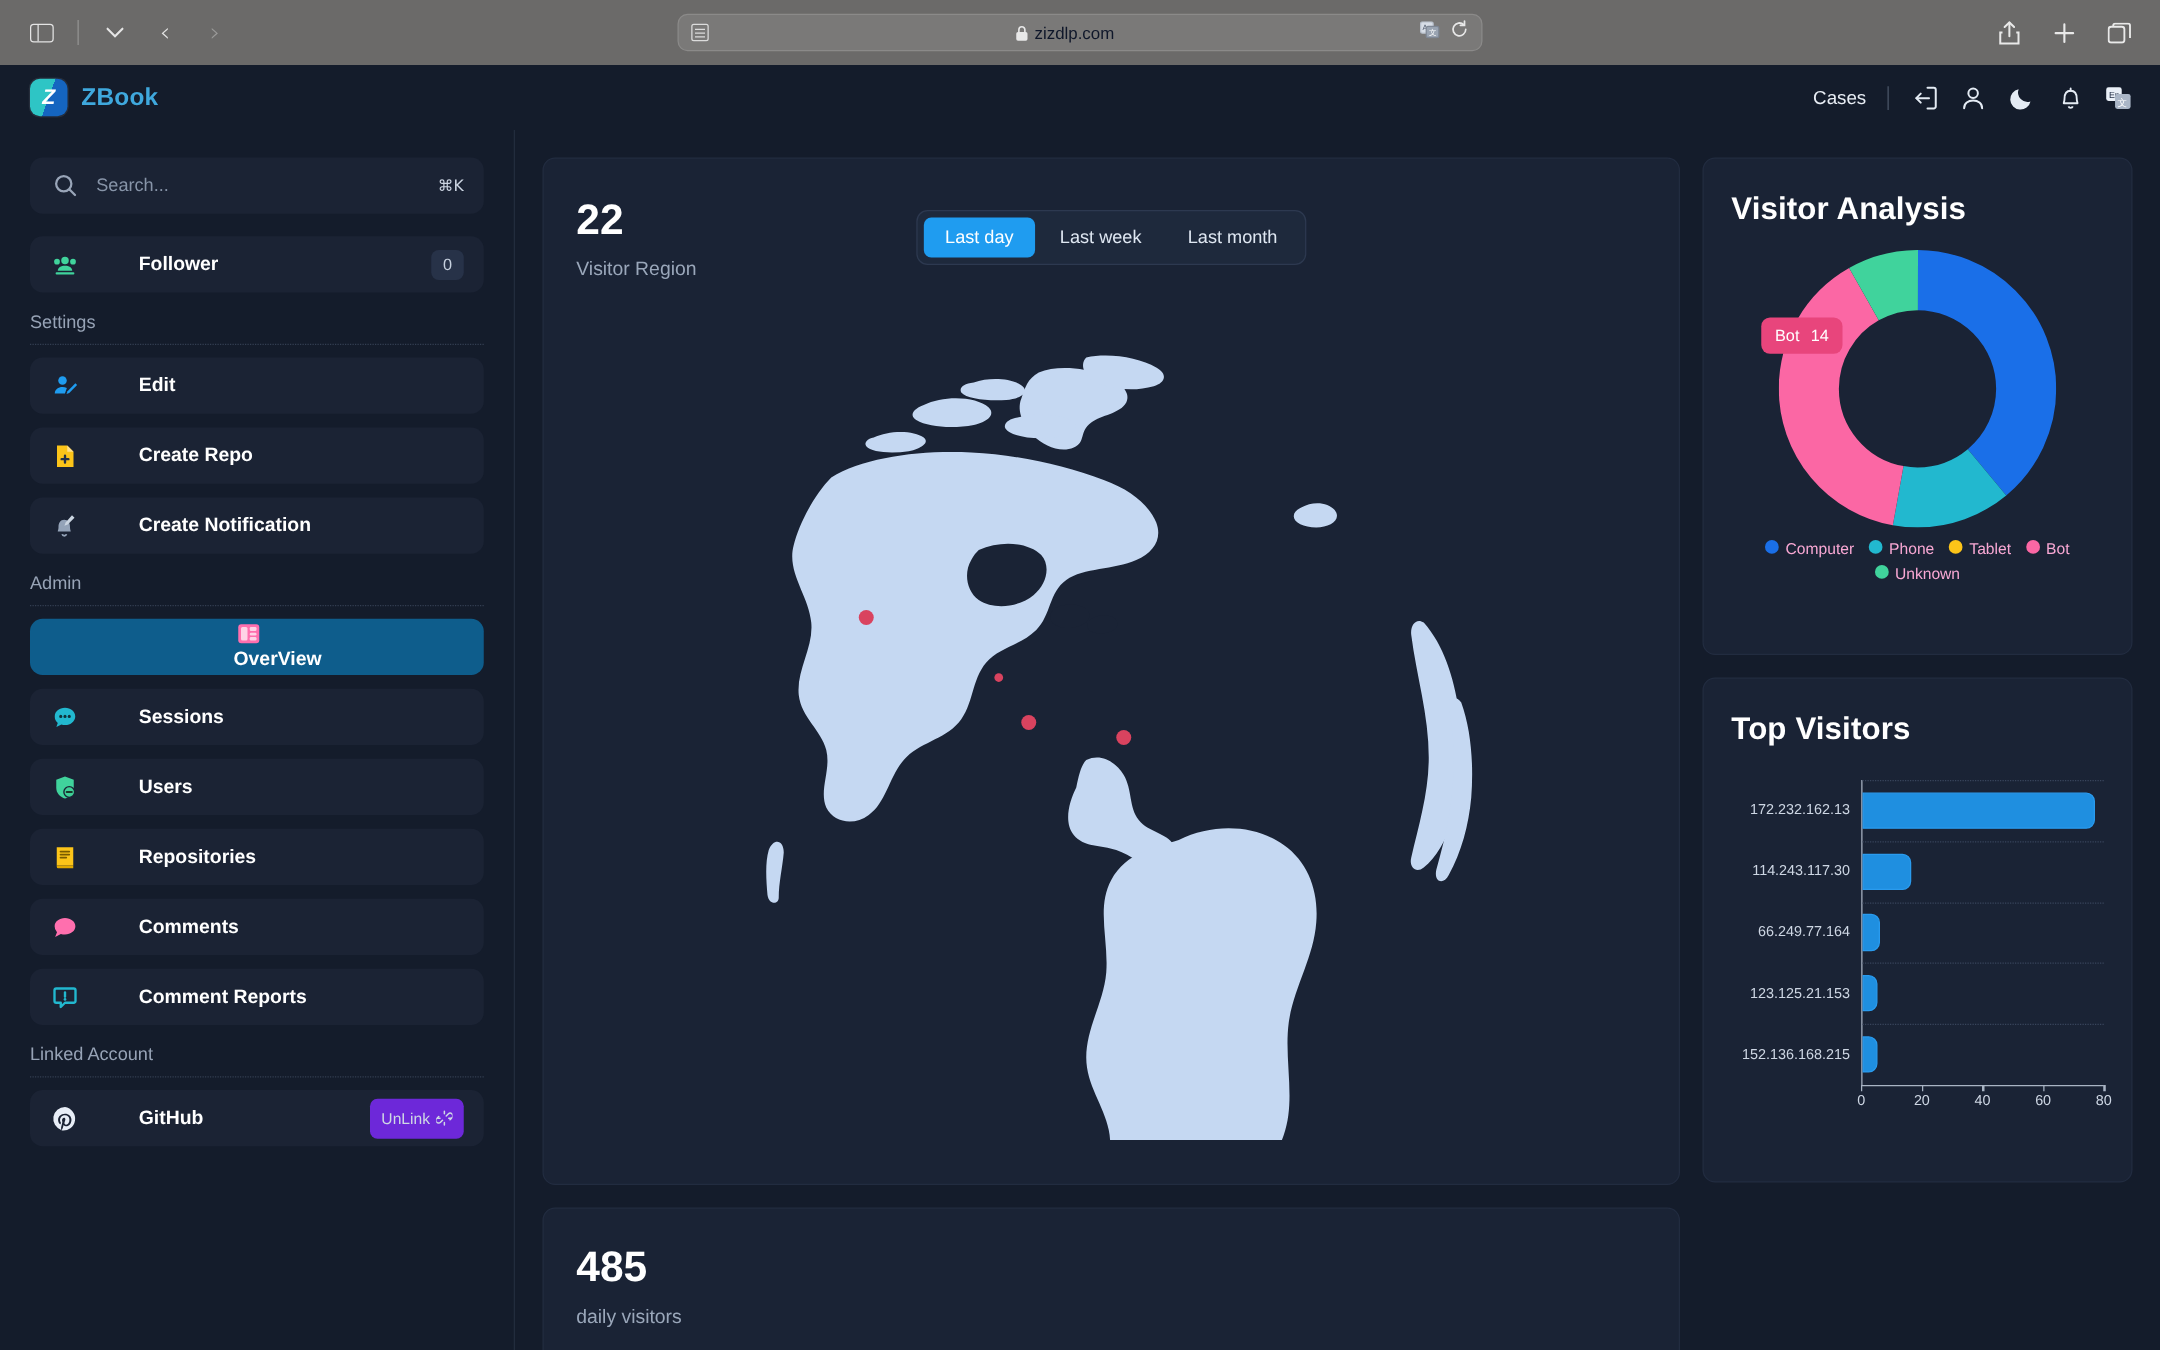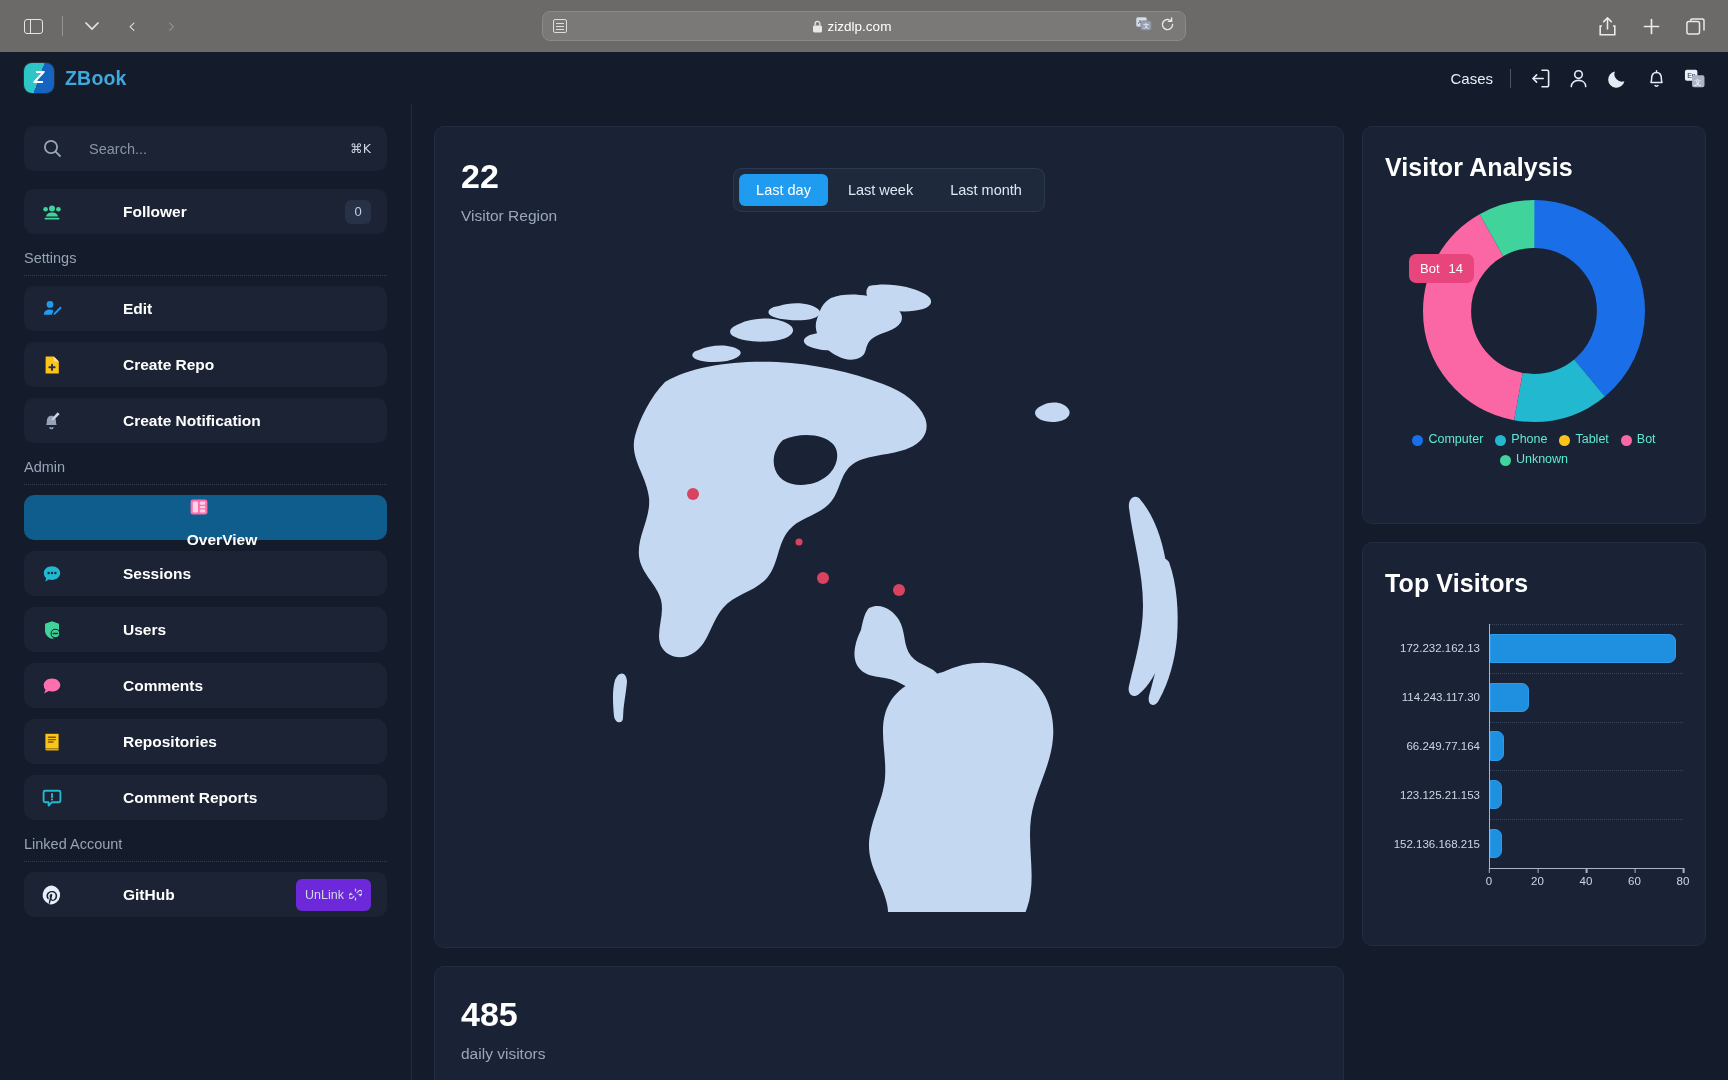--- a/index.html
+++ b/index.html
@@ -54,21 +54,21 @@
     left: 50%; transform: translateX(-50%);
     width: 644px; height: 30px;
     background: #7a7978;
     border: 1px solid #8b8a89;
     border-radius: 8px;
     display: flex; align-items: center;
     padding: 0 10px;
   }
   #url-bar .url-text {
     flex: 1; text-align: center;
-    font-size: 13.5px; color: #ffffff;
+    font-size: 13.5px; color: #0f172a;
     display: flex; align-items: center; justify-content: center; gap: 5px;
   }
   .reader-glyph {
     width: 14px; height: 14px;
     border: 1.4px solid #dcdcdc; border-radius: 2px;
     position: relative; flex: 0 0 auto;
   }
   .reader-glyph:after {
     content: ""; position: absolute;
     left: 2px; right: 2px; top: 3px; height: 1.2px;
@@ -120,21 +120,20 @@
     overflow: hidden;
   }
 
   .nav-card {
     background: #1b2334;
     border-radius: 10px;
     height: 45px;
     display: flex; align-items: center;
     padding: 0 16px;
     margin-bottom: 11px;
-    gap: 12px;
   }
   .nav-card.search { margin-bottom: 18px; }
   .nav-card.active { background: #0e5d8c; flex-direction: column; }
   .nav-label { font-size: 15.5px; font-weight: 700; color: #fff; margin-left: 33px; }
   .search-ph { flex: 1; font-size: 14.5px; color: #8794a8; margin-left: 13px; }
   .kbd { font-size: 12.5px; color: #cdd6e3; font-family: "DejaVu Sans", sans-serif; }
   .badge-count {
     margin-left: auto;
     min-width: 26px; height: 24px;
     background: #2a3purple; background: #273248;
@@ -227,21 +226,21 @@
     border-radius: 7px;
     display: flex; gap: 9px;
     white-space: nowrap;
   }
   #legend {
     margin-top: 6px;
     display: flex; flex-wrap: wrap; justify-content: center;
     gap: 6px 12px;
     padding: 0 8px;
   }
-  .legend-item { display: flex; align-items: flex-end; gap: 5px; font-size: 12.5px; color: #5eead4; }
+  .legend-item { display: flex; align-items: flex-start; gap: 5px; font-size: 12.5px; color: #f9a8d4; }
   .legend-dot { width: 11px; height: 11px; border-radius: 50%; flex: 0 0 11px; }
 
   #visitors-card { height: 404px; padding: 26px 22px 14px 22px; }
   #barchart { margin-top: 26px; position: relative; height: 278px; display: flex; }
   #bar-labels {
     width: 104px; flex: 0 0 104px;
     display: flex; flex-direction: column;
     padding-bottom: 34px;
   }
   .bar-label {
@@ -493,35 +492,35 @@
             <circle cx="14.4" cy="14.6" r="4.3" fill="#3ecf96" stroke="#1a2335" stroke-width="1.1"></circle>
             <path d="M12.3 14.6h4.2" stroke="#18392c" stroke-width="1.5" stroke-linecap="round"></path>
           </svg>
       </span>
       <span class="nav-label">Users</span>
     </div>
 
     <div class="nav-card">
       <span class="nav-icon">
         <svg width="22" height="22" viewBox="0 0 22 22">
-            <path d="M11 3.4c4.6 0 8.3 2.9 8.3 6.6s-3.7 6.6-8.3 6.6c-1.2 0-2.3-.2-3.3-.5l-4.6 2.5 1.5-3.9a6.3 6.3 0 01-1.9-4.7c0-3.7 3.7-6.6 8.3-6.6z" fill="#ff6fae"></path>
-          </svg>
-      </span>
-      <span class="nav-label">Comments</span>
-    </div>
-
-    <div class="nav-card">
-      <span class="nav-icon">
-        <svg width="22" height="22" viewBox="0 0 22 22">
             <path d="M4.4 2.8h13.2v14.6H4.4z" fill="#fcc419"></path>
             <path d="M4.4 17.4h13.2v2.1H5.6a1.2 1.2 0 01-1.2-1.2z" fill="#e0a800"></path>
             <path d="M7.4 6.2h7M7.4 8.6h7M7.4 11h4.6" stroke="#7a5b00" stroke-width="1.4" stroke-linecap="round"></path>
           </svg>
       </span>
       <span class="nav-label">Repositories</span>
+    </div>
+
+    <div class="nav-card">
+      <span class="nav-icon">
+        <svg width="22" height="22" viewBox="0 0 22 22">
+            <path d="M11 3.4c4.6 0 8.3 2.9 8.3 6.6s-3.7 6.6-8.3 6.6c-1.2 0-2.3-.2-3.3-.5l-4.6 2.5 1.5-3.9a6.3 6.3 0 01-1.9-4.7c0-3.7 3.7-6.6 8.3-6.6z" fill="#ff6fae"></path>
+          </svg>
+      </span>
+      <span class="nav-label">Comments</span>
     </div>
 
     <div class="nav-card">
       <span class="nav-icon">
         <svg width="22" height="22" viewBox="0 0 22 22">
             <path d="M4 3.8h14a1.4 1.4 0 011.4 1.4v8.6a1.4 1.4 0 01-1.4 1.4h-7l-3.4 3.4v-3.4H4a1.4 1.4 0 01-1.4-1.4V5.2A1.4 1.4 0 014 3.8z" stroke="#22b8cf" stroke-width="1.9" fill="none" stroke-linejoin="round"></path>
             <path d="M11 6.9v3.4" stroke="#22b8cf" stroke-width="1.9" stroke-linecap="round"></path>
             <circle cx="11" cy="12.5" r="1.1" fill="#22b8cf"></circle>
           </svg>
       </span>

